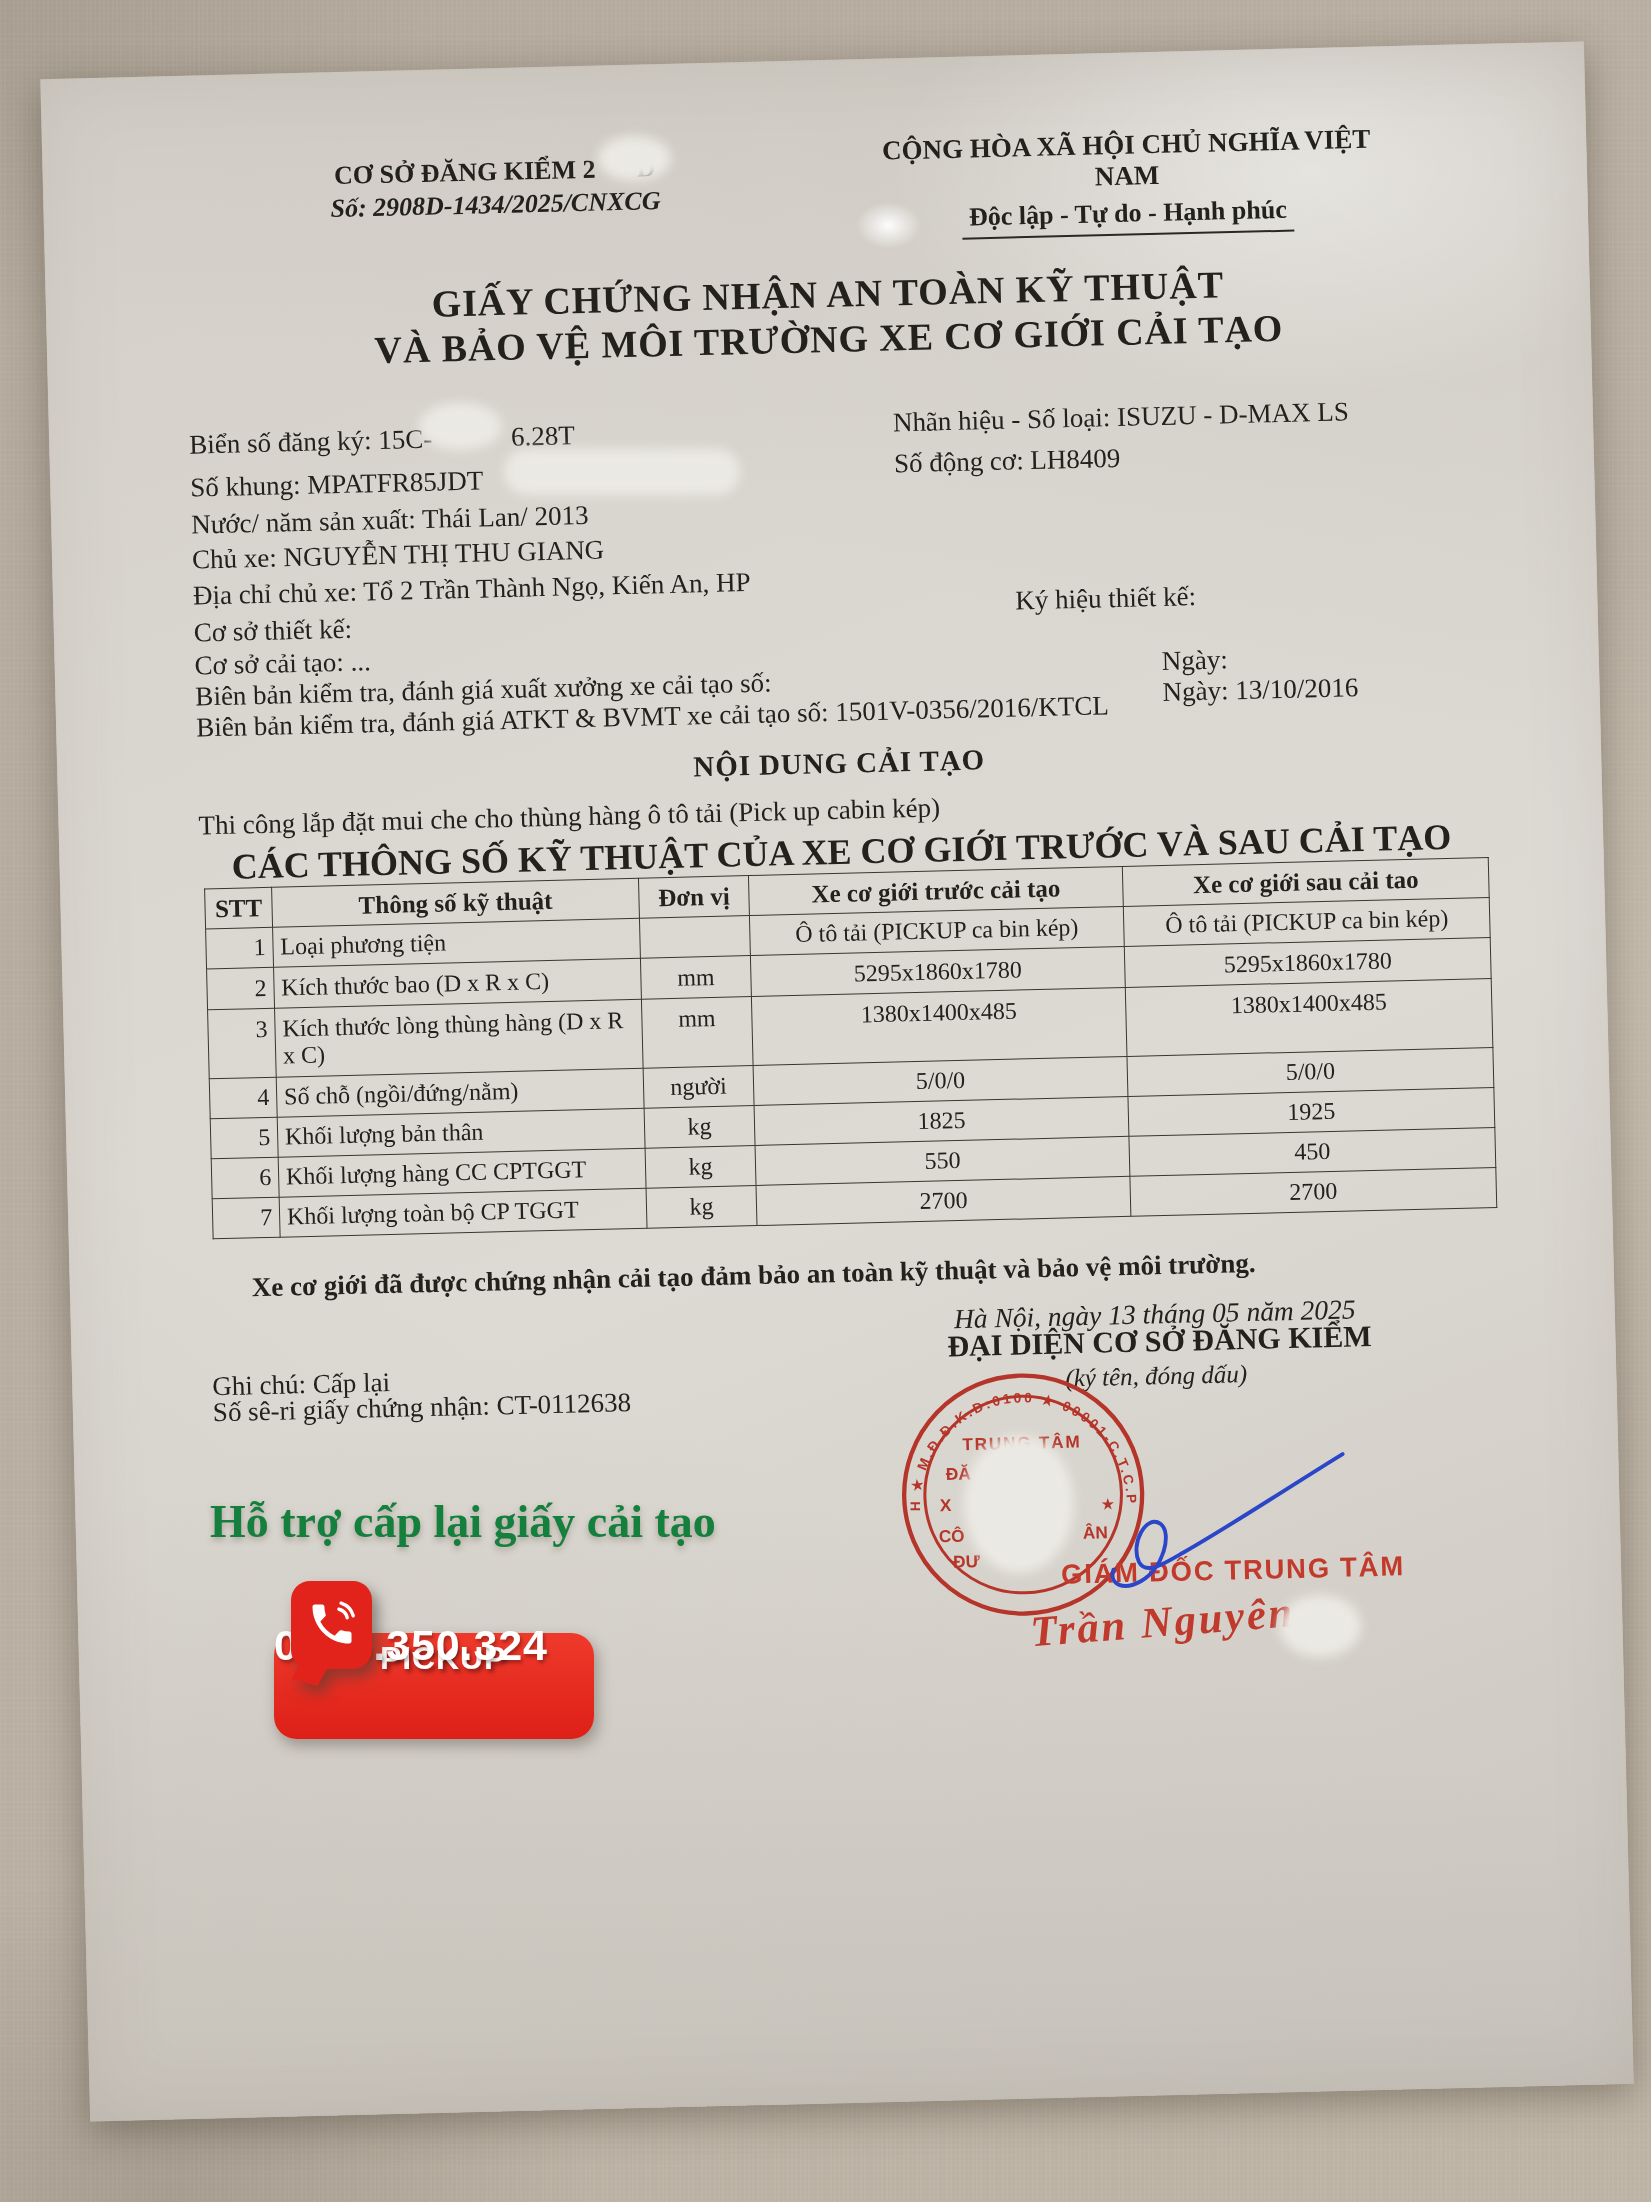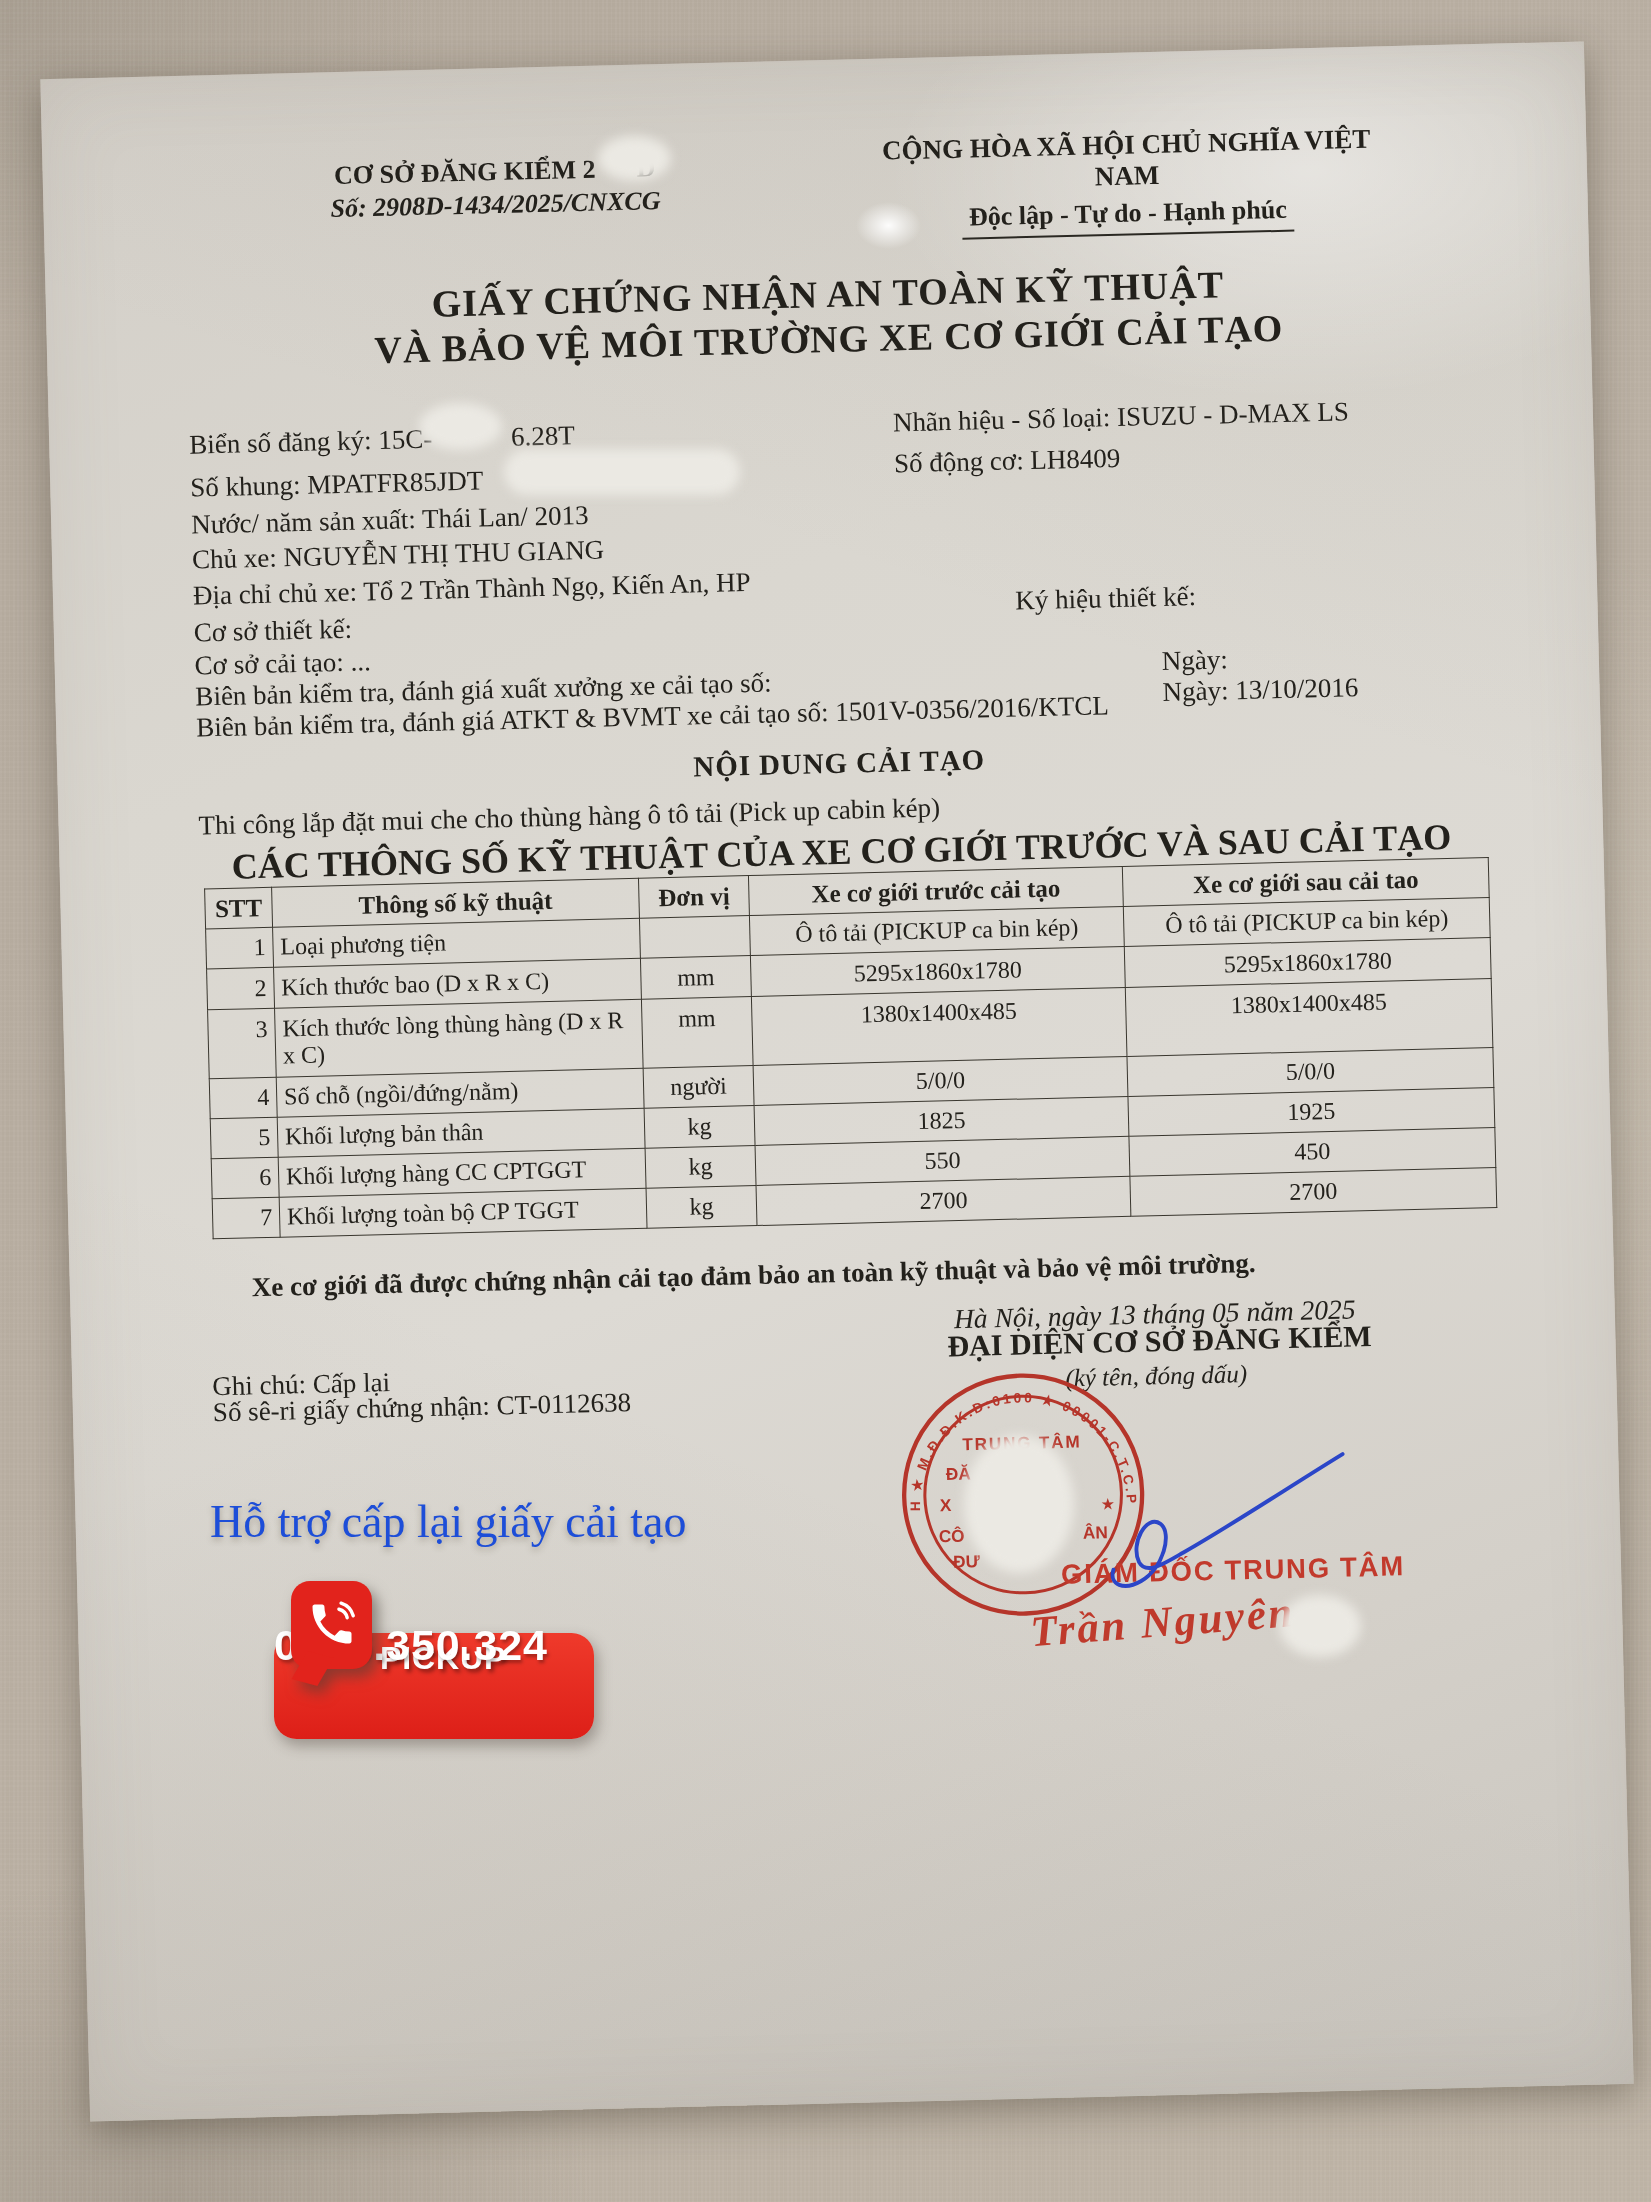--- a/index.html
+++ b/index.html
@@ -37,21 +37,21 @@
   .title-line{font-size:38px;font-weight:bold;letter-spacing:0.9px;line-height:45px;}
   table.spec{border-collapse:collapse;table-layout:fixed;font-size:24px;color:#23211c;}
   table.spec th, table.spec td{border:1.7px solid #39362e;padding:0 6.9px;vertical-align:middle;overflow:hidden;}
   table.spec th{font-size:25px;}
   .c-stt{text-align:right;padding-right:10.3px;}
   .c-ctr{text-align:center;}
   .redact{position:absolute;background:#ebe9e3;filter:blur(5.2px);border-radius:50%;z-index:40;}
   .glare{position:absolute;background:radial-gradient(closest-side,rgba(255,255,255,.95),rgba(255,255,255,0));z-index:45;}
   .watermark{
     position:absolute;left:210px;top:1495px;z-index:50;
-    font-family:"Liberation Serif", serif;font-weight:normal;font-size:46px;color:#1d4ed8;
+    font-family:"Liberation Serif", serif;font-weight:bold;font-size:46px;color:#15803d;
     text-shadow:0 2.6px 6.9px rgba(80,70,50,.35);
     text-align:right;
   }
   .hotline-badge{
     position:absolute;left:274px;top:1633px;width:320px;height:106px;border-radius:22.4px;
     background:linear-gradient(180deg,#ef3a2b 0%, #dd1f18 100%);
     box-shadow:3.4px 6.9px 13.8px rgba(60,50,40,.35);z-index:50;
   }
   .hotline-label{
     position:absolute;left:380px;top:1640px;z-index:52;color:#fff;

